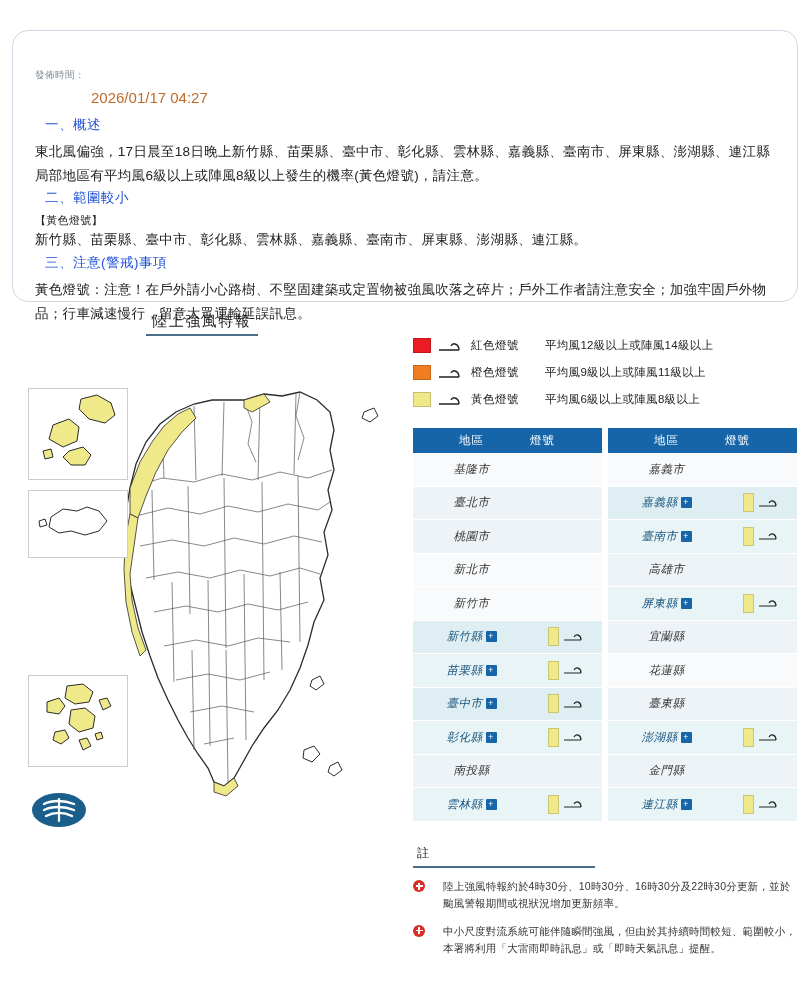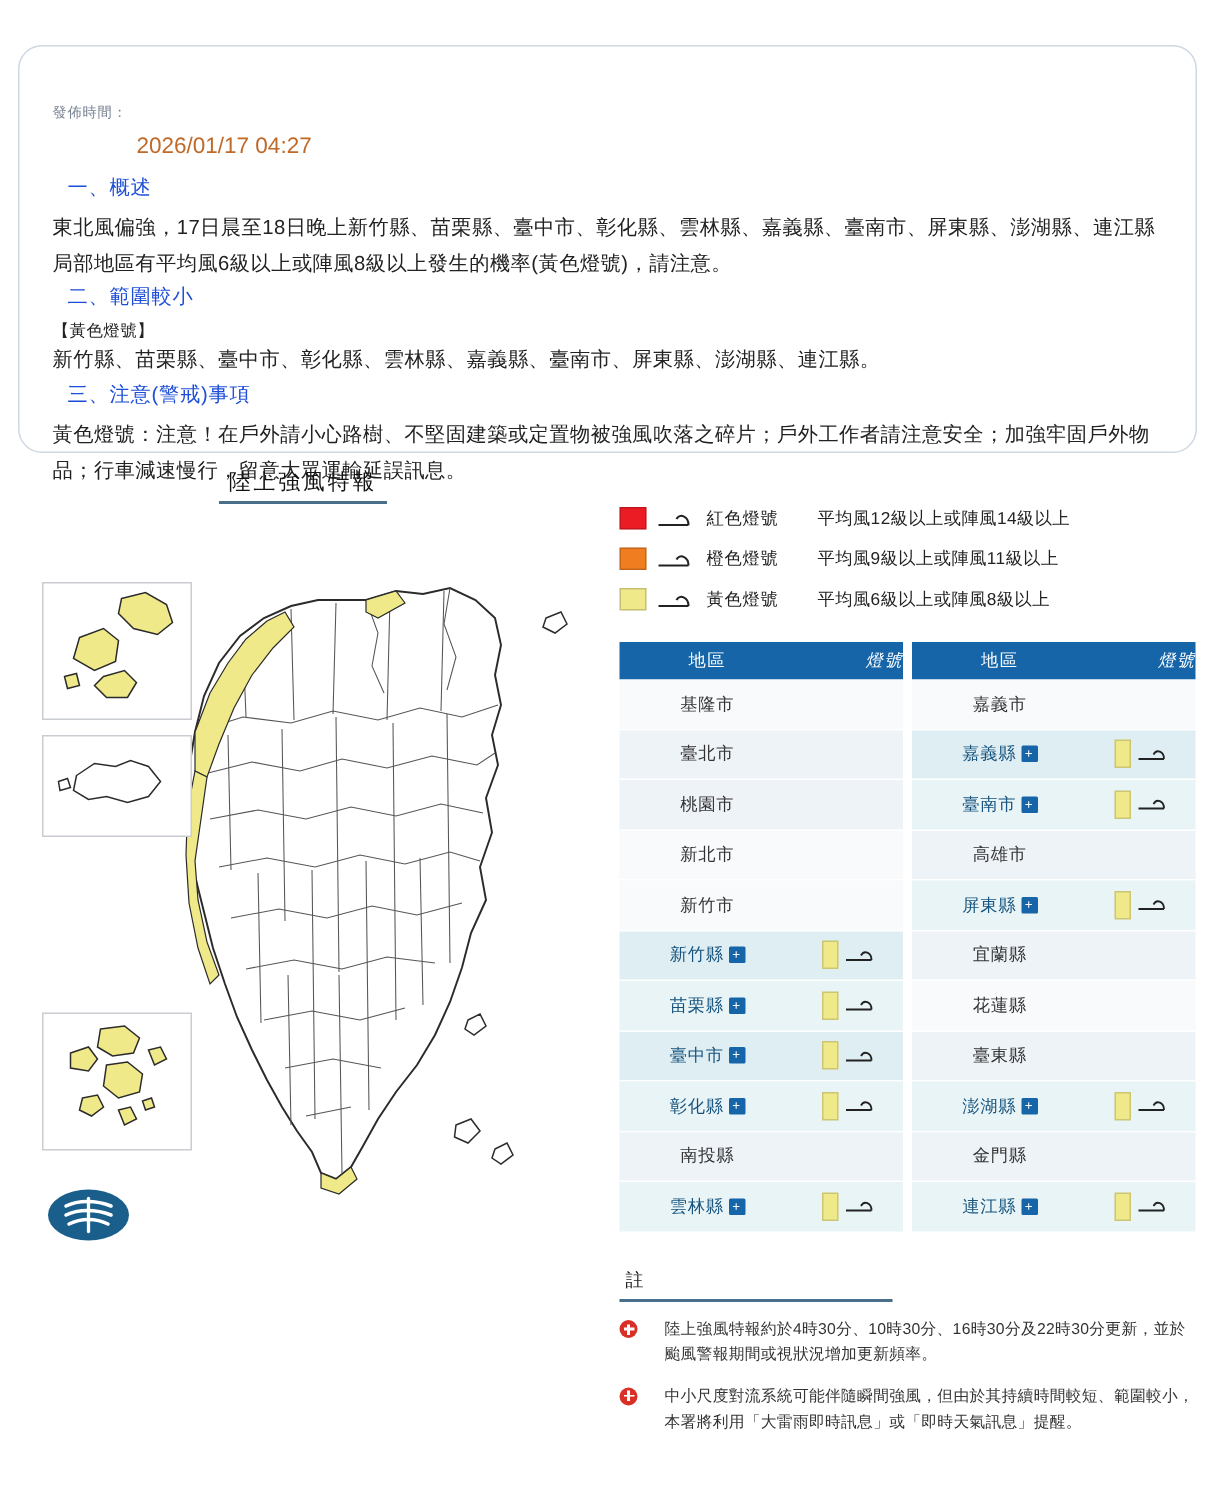--- a/index.html
+++ b/index.html
@@ -131,27 +131,28 @@
   .tbl { width: 189px; }
   .tbl-head {
     display: flex;
     background: #1565a8;
     color: #fff;
     height: 25px;
     align-items: center;
     font-size: 11.5px;
   }
   .tbl-head .c1 { flex: 1; text-align: center; letter-spacing: 1px; }
-  .tbl-head .c2 { width: 72px; text-align: right; letter-spacing: 1px; font-style: italic; }
+  .tbl-head .c2 { width: 72px; text-align: left; letter-spacing: 1px; }
   .tbl-row {
     display: flex;
     height: 33.5px;
     align-items: center;
     font-size: 11.5px;
     border-bottom: 1px solid #ffffff;
+    font-style: italic;
   }
   .tbl-row.odd  { background: #eef3f8; }
   .tbl-row.even { background: #f8fafc; }
   .tbl-row.warn.odd  { background: #dfeef2; }
   .tbl-row.warn.even { background: #e9f4f6; }
   .cell-region {
     flex: 1;
     display: flex; align-items: center; justify-content: center;
     gap: 3px;
     color: #333;

